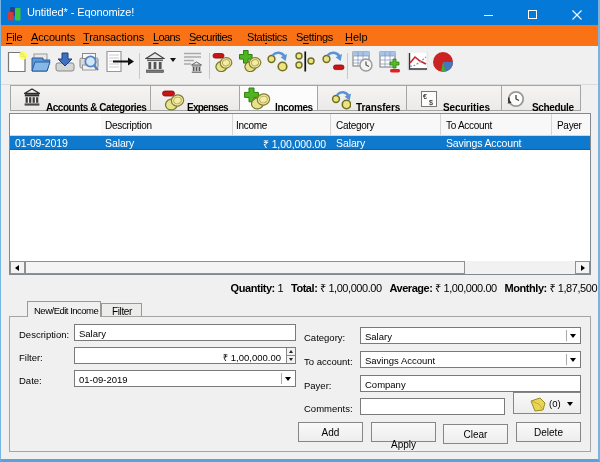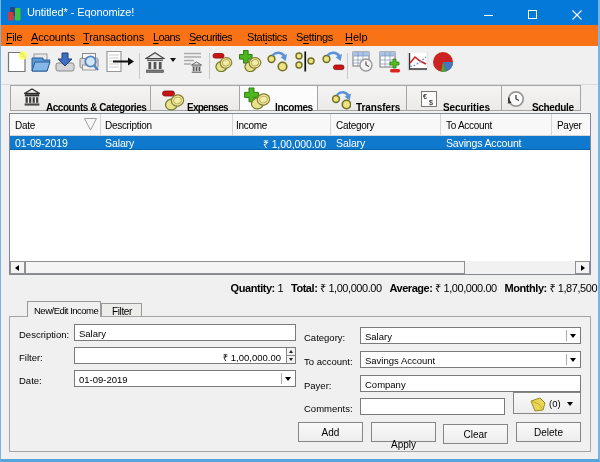--- a/index.html
+++ b/index.html
@@ -232,26 +232,20 @@
   <svg class="abs" style="left:5px;top:4px" width="18" height="18" viewBox="0 0 18 18">
     <circle cx="9" cy="9" r="7.2" fill="#fdfdfd" stroke="#999" stroke-width="1.8"></circle>
     <path d="M9 5 V9 L12 10.5" stroke="#333" stroke-width="1.2" fill="none"></path>
     <path d="M2.2 12 A7.2 7.2 0 0 1 2 7.5" stroke="#333" stroke-width="1.6" fill="none"></path>
     <path d="M0.5 13.5 L4.5 13 L2.5 9.8 Z" fill="#333"></path>
   </svg>
   <span style="left:30px;letter-spacing:-0.34px">Schedule</span>
 </div>
 
 <div class="abs" id="table">
-  <div class="hcell" style="left:0;width:91px">
-      <span>Date</span>
-    <svg style="position:absolute;left:74px;top:4px" width="13" height="13" viewBox="0 0 13 13">
-      <path d="M0.5 0.5 L12.5 0.5 L6.5 12 Z" fill="none" stroke="#a0a0a0" stroke-width="1"></path>
-    </svg>
-  </div>
   <div class="hcell" style="left:91px;width:132px">
       <span style="left:4px">Description</span>
     </div>
   <div class="hcell" style="left:223px;width:98px">
       <span style="left:3px">Income</span>
     </div>
   <div class="hcell" style="left:321px;width:110px">
       <span>Category</span>
     </div>
   <div class="hcell" style="left:431px;width:111px">

